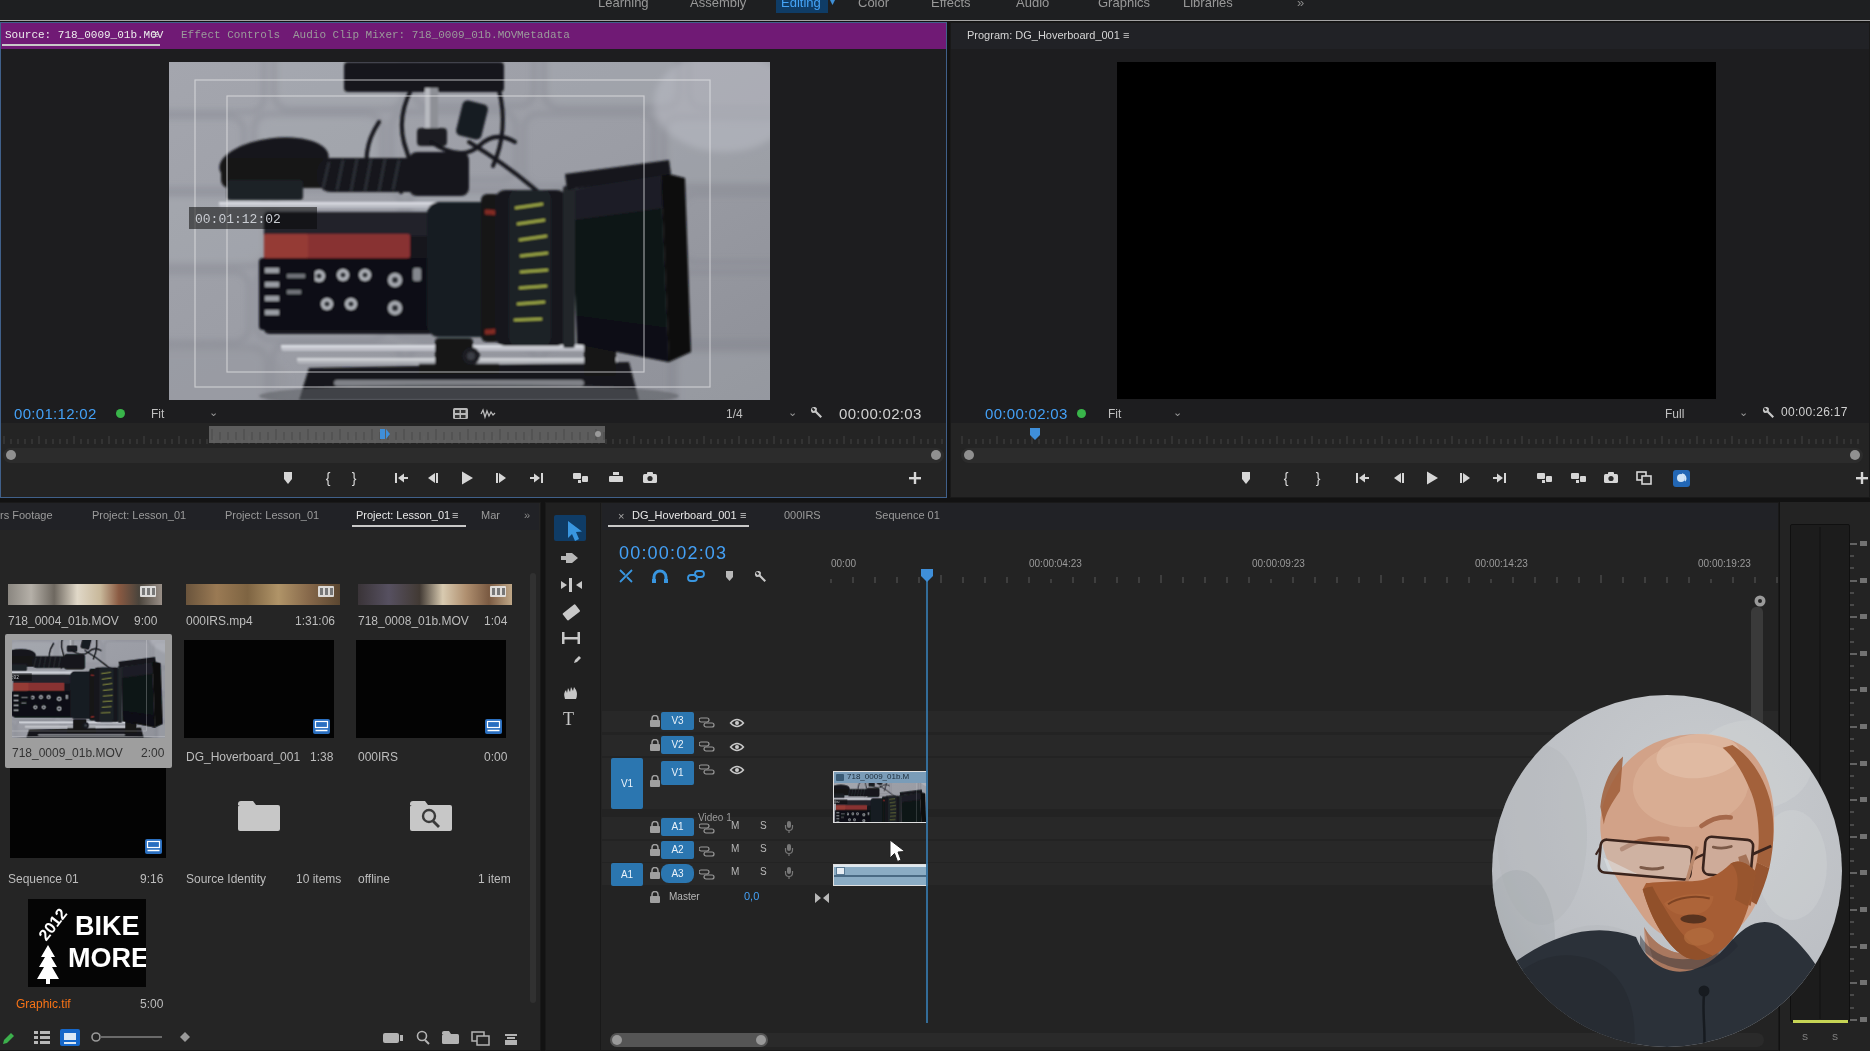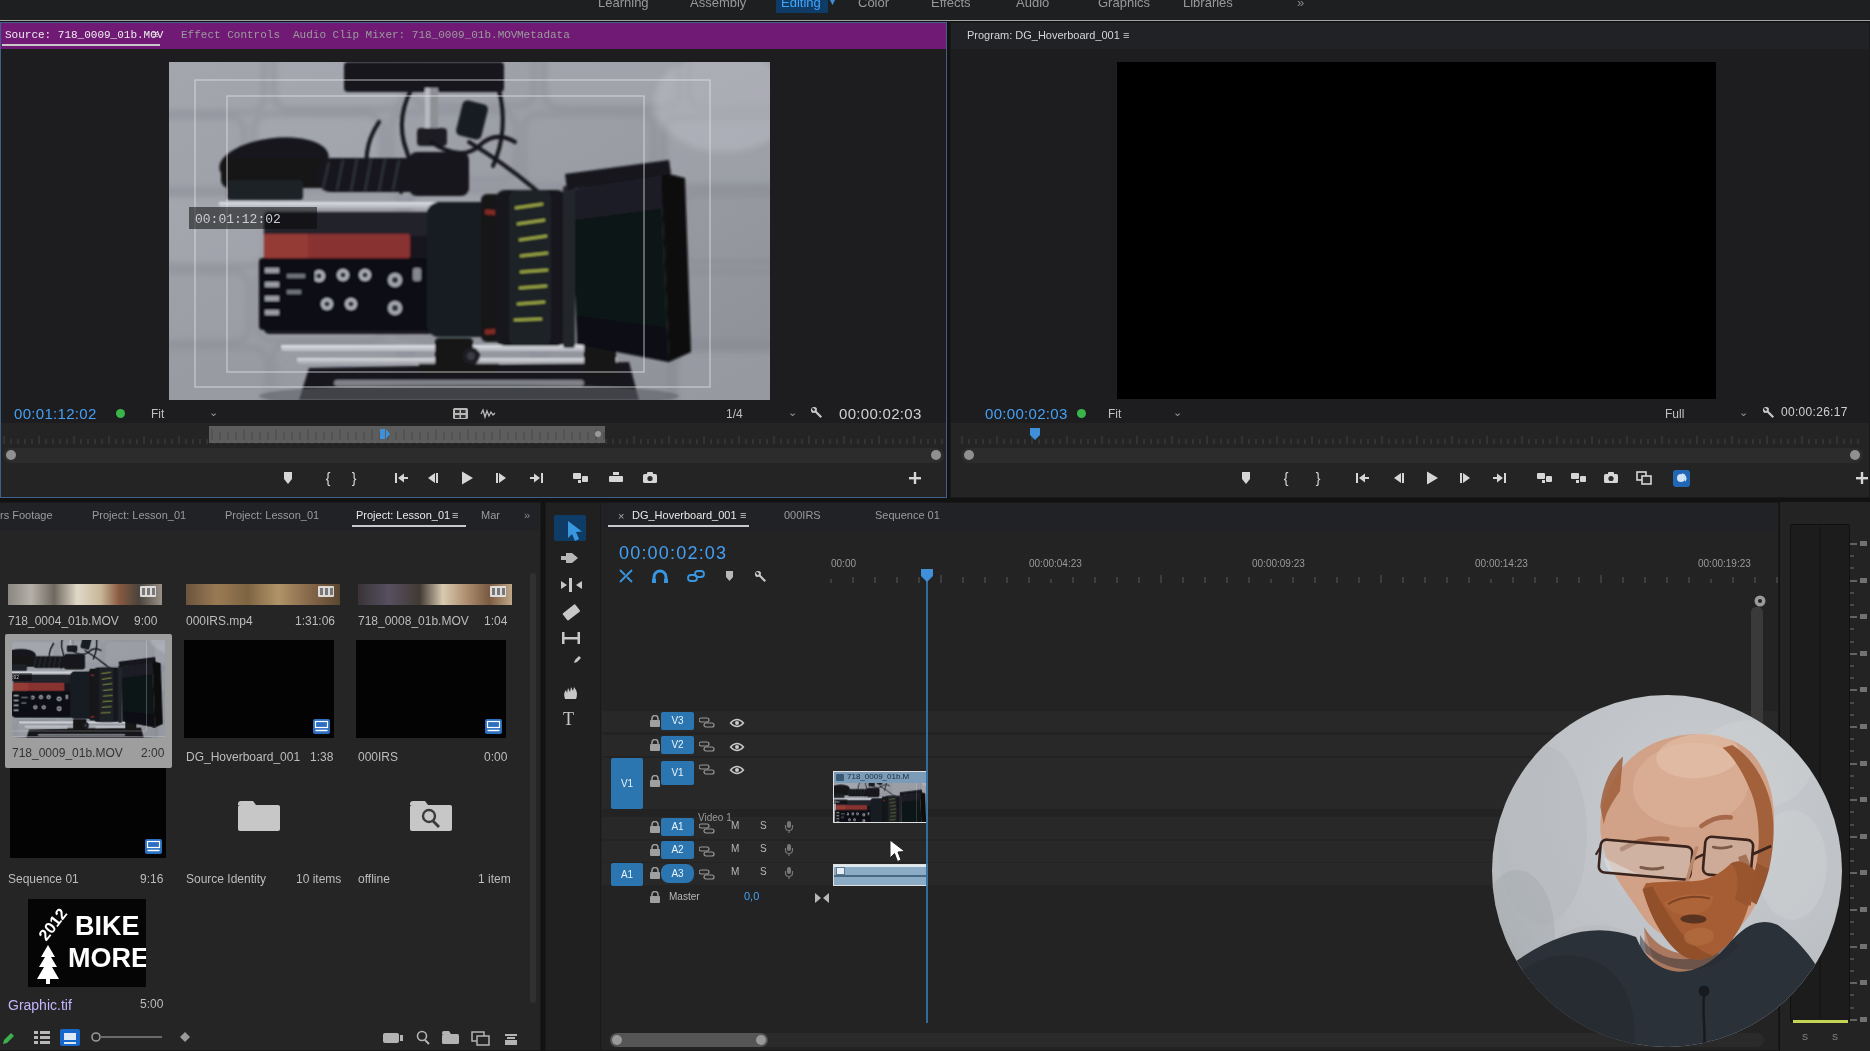--- a/index.html
+++ b/index.html
@@ -878,21 +878,21 @@
  <rect width="118" height="88" fill="#050505"></rect>
  <text x="47" y="36" font-size="27" font-weight="bold" fill="#fff" font-family="Liberation Sans">BIKE</text>
  <text x="40" y="68" font-size="27" font-weight="bold" fill="#fff" font-family="Liberation Sans">MORE</text>
  <text x="8" y="38" font-size="16" font-weight="bold" fill="#fff" transform="rotate(-52 18 30)" font-family="Liberation Sans">2012</text>
  <g fill="#fff">
               <path d="M20,46 l7,12 h-4 l6,10 h-5 l7,12 h-22 l7,-12 h-5 l6,-10 h-4 z"></path>
               <rect x="18" y="78" width="4" height="7"></rect>
             </g>
 </svg>
         </div>
-    <div class="txt" style="left:8px;top:413px;font-size:14px;color:#c4b5fd;">Graphic.tif</div>
+    <div class="txt" style="left:16px;top:413px;font-size:12px;color:#f97316;">Graphic.tif</div>
     <div class="txt" style="left:140px;top:413px;font-size:12px;color:#bdbdbd;">5:00</div>
   </div>
 
   <div class="abs" style="left:530px;top:70px;width:6px;height:430px;background:#313131;border-radius:3px;"></div>
 
   <div class="abs" style="left:0;top:521px;width:539px;height:26px;">
     <svg width="539" height="26" style="position:absolute;left:0;top:0">
       <g>
         <path d="M4,16 l7,-7 l3,3 l-7,7 l-4,1 z" fill="#3cb04c"></path>
         <g fill="#b8b8b8">

